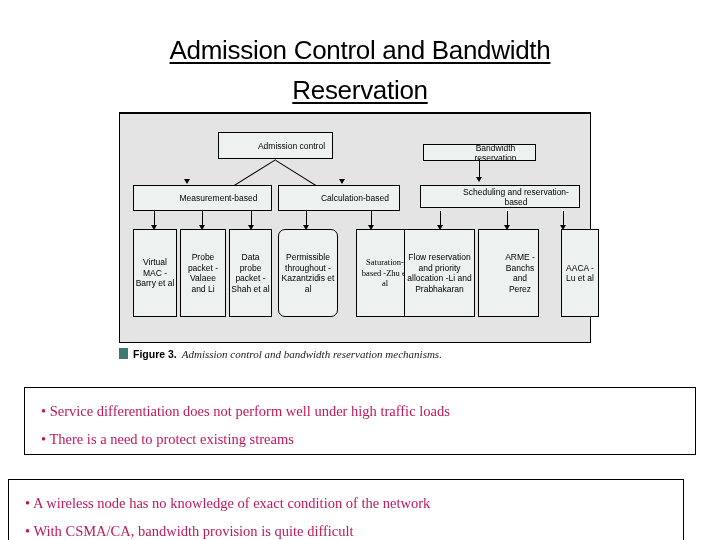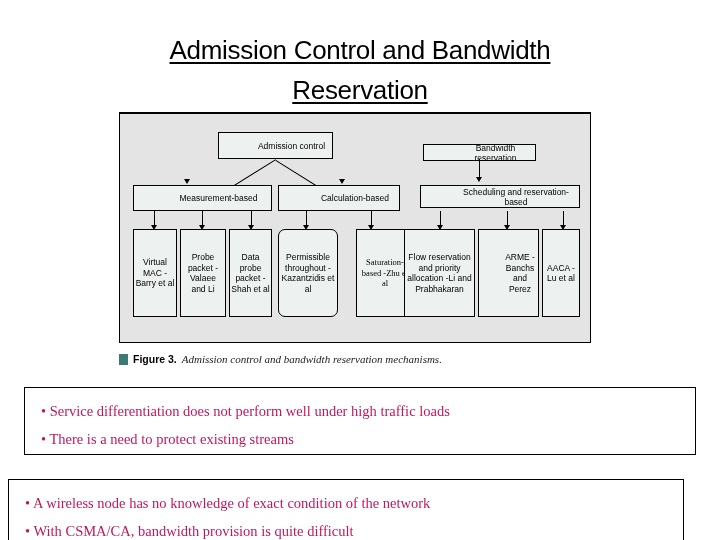--- a/index.html
+++ b/index.html
@@ -93,21 +93,20 @@
   .diag { position: absolute; height: 1px; background: #000; transform-origin: 0 0; }
 
   
   .caption {
     position: absolute;
     left: 0px;
     top: 236px;
     width: 474px;
     height: 22px;
     display: flex;
-    align-items: center;
     gap: 5px;
     font-size: 11px;
   }
   .cap-bullet {
     width: 9px;
     height: 11px;
     background: #3d7a75;
     flex: 0 0 auto;
   }
   .cap-fig {
@@ -230,21 +229,21 @@
     </div>
 
     <div class="node leaf" style="left:284px; top:115px; width:71px; height:88px;">
       <span>Flow reservation and priority allocation -Li and Prabhakaran</span>
     </div>
 
     <div class="node leaf" style="left:358px; top:115px; width:61px; height:88px;padding-left:24px;">
       <span>ARME -Banchs and Perez</span>
     </div>
 
-    <div class="node leaf" style="left:422px; top:115px; width:38px; height:88px;">
+    <div class="node leaf" style="left:441px; top:115px; width:38px; height:88px;">
       <span>AACA -Lu et al</span>
     </div>
 
   </div>
 
   <div class="caption">
     <div class="cap-bullet"></div>
     <span class="cap-fig">Figure 3.</span>
     <span class="cap-text">Admission control and bandwidth reservation mechanisms.</span>
   </div>

